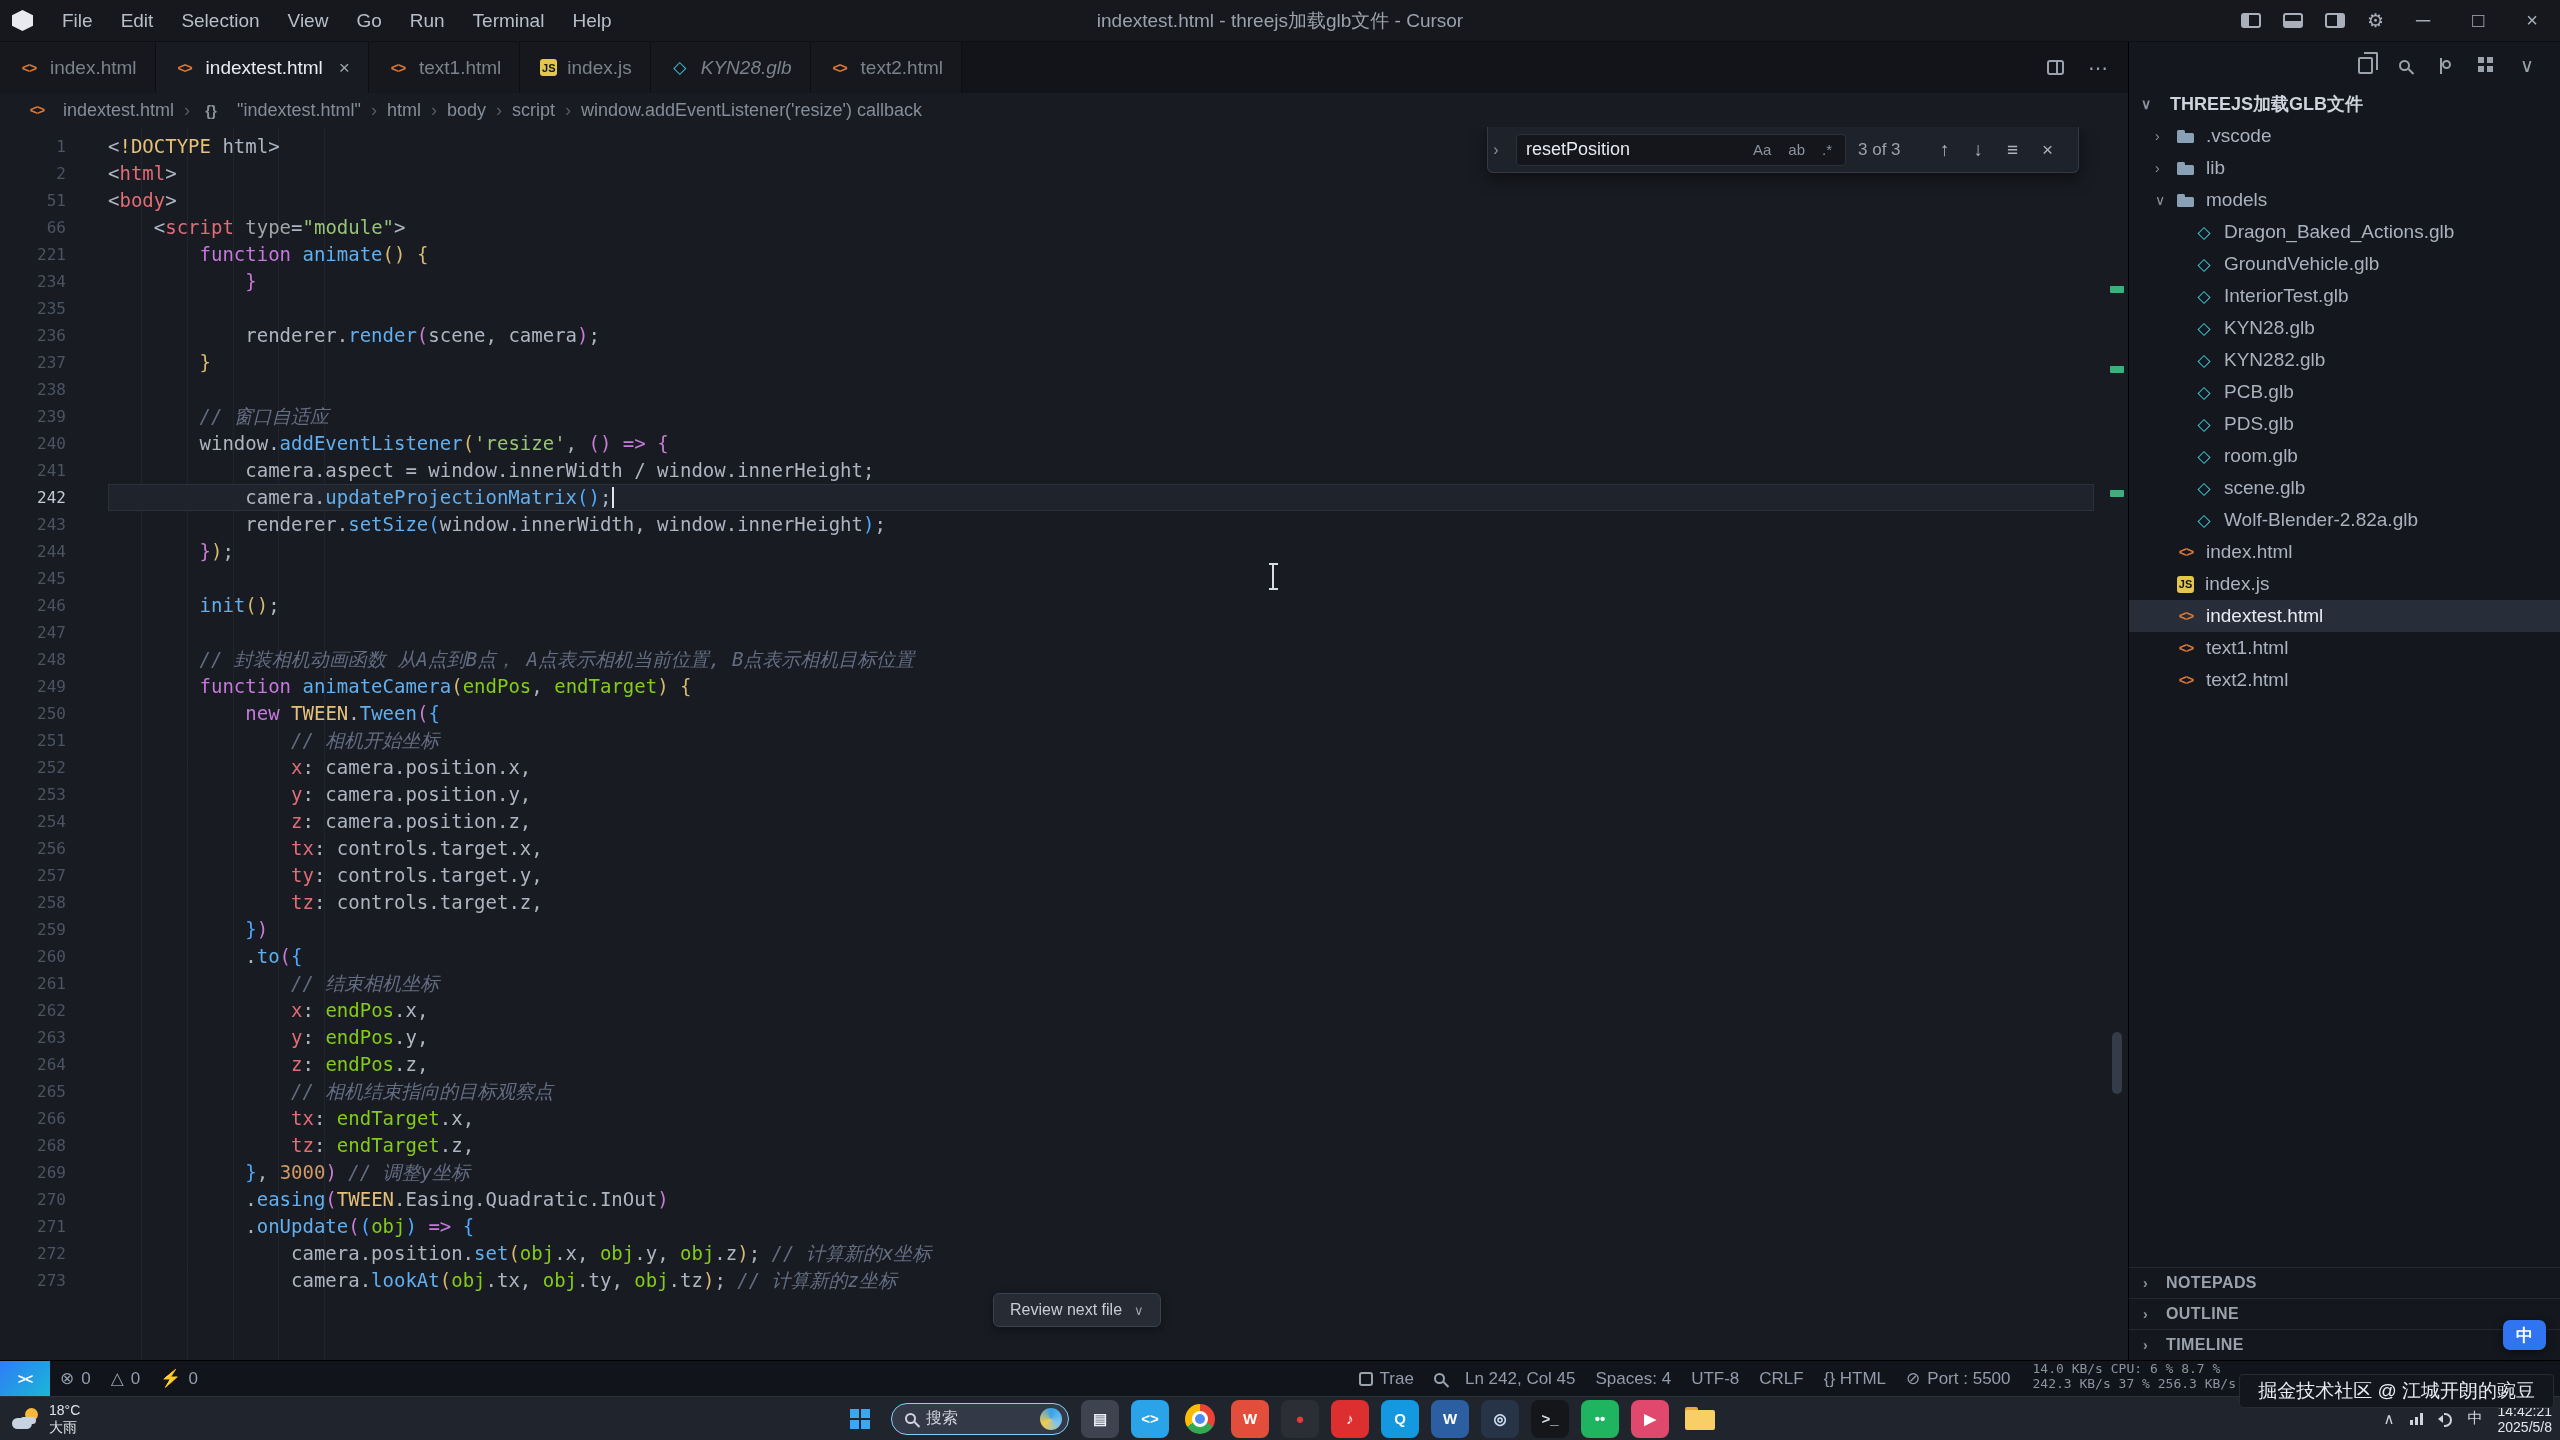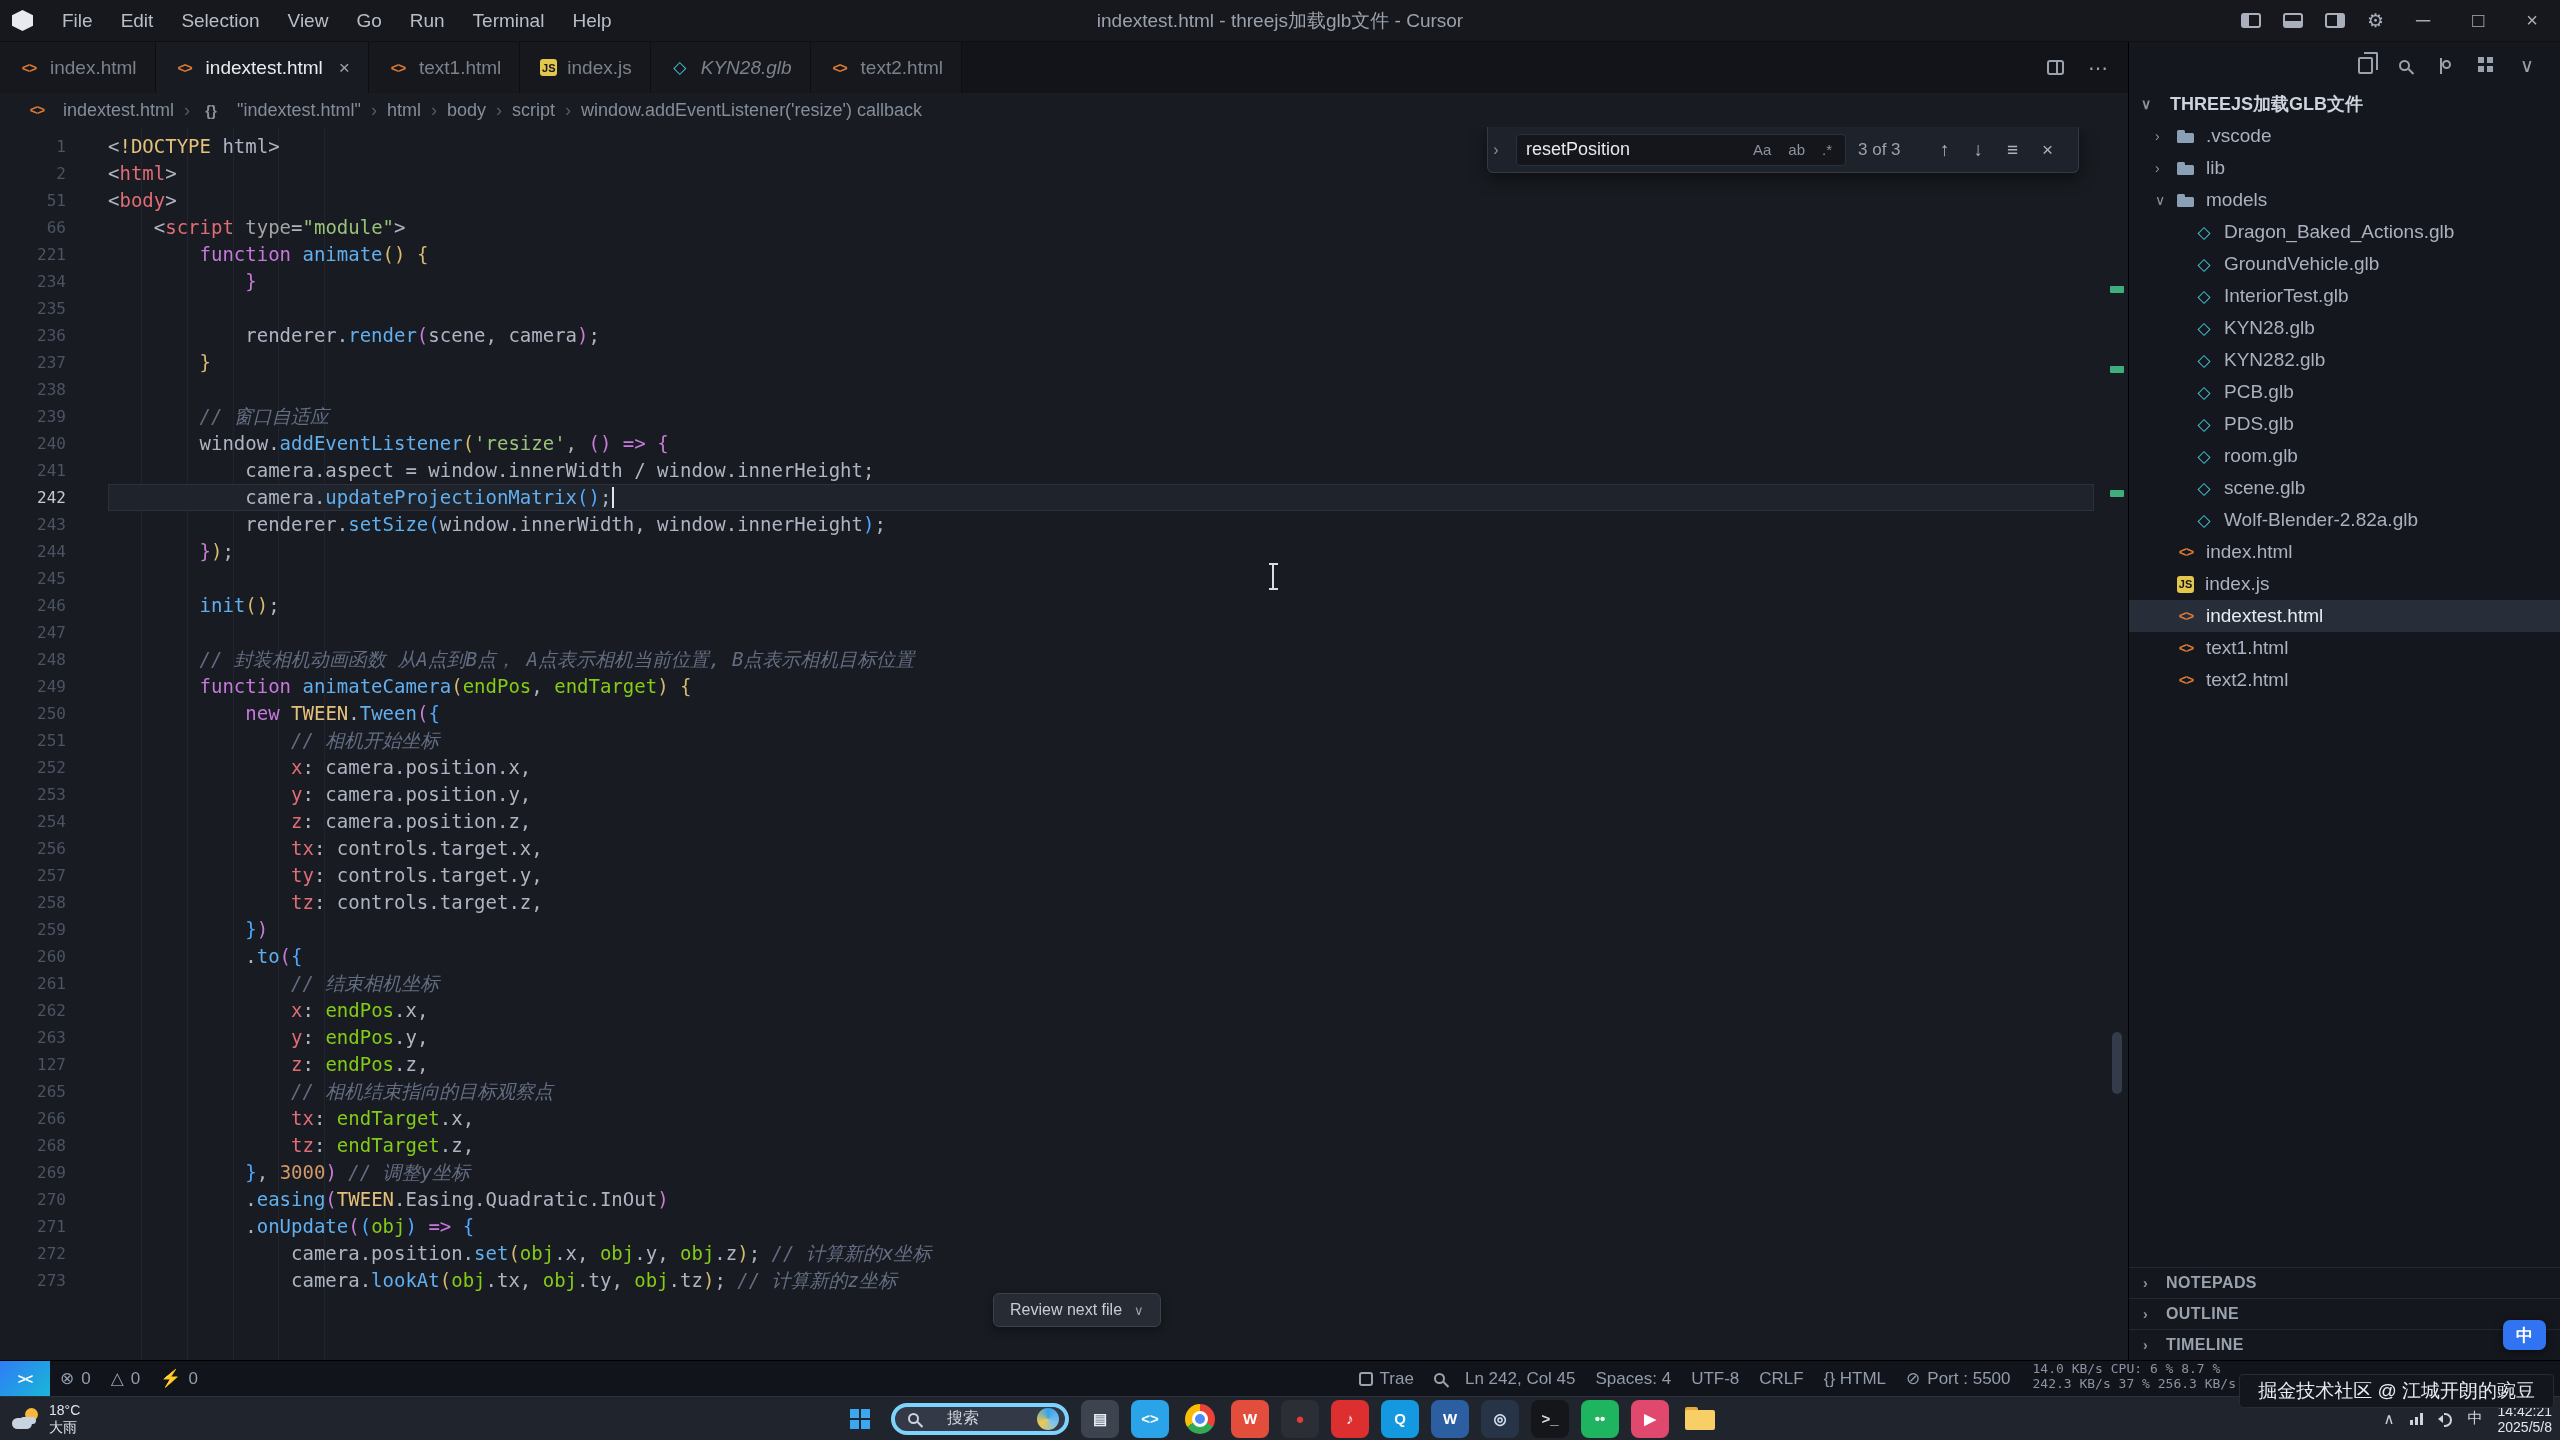--- a/index.html
+++ b/index.html
@@ -125,21 +125,21 @@
 
   
   .taskbar{position:relative;height:44px;background:#20242d;border-top:1px solid #2b303b;display:flex;align-items:center;justify-content:center;gap:12px}
   .weather{position:absolute;left:12px;display:flex;align-items:center;gap:9px;color:#dfe3ea;font-size:14px;line-height:17px}
   .wicon{width:28px;height:22px;position:relative}
   .wicon::before{content:"";position:absolute;right:2px;top:0;width:13px;height:13px;border-radius:50%;background:#f7b83d}
   .wicon::after{content:"";position:absolute;left:0;bottom:1px;width:20px;height:11px;border-radius:8px;background:#c7d3e0;box-shadow:6px -3px 0 -2px #c7d3e0}
   .app{width:38px;height:38px;border-radius:8px;display:flex;align-items:center;justify-content:center;font-size:15px;font-weight:700;flex:none}
   .start{background:transparent;position:relative}
   .start::before{content:"";position:absolute;left:9px;top:9px;width:9px;height:9px;background:#3ba7f0;box-shadow:11px 0 #3ba7f0,0 11px #3ba7f0,11px 11px #3ba7f0}
-  .search-pill{height:32px;width:178px;border-radius:16px;background:#333947;border:4px solid #7dd3fc;display:flex;align-items:center;gap:28px;padding:0 6px 0 13px;color:#ced3dc;font-size:16px}
+  .search-pill{height:32px;width:178px;border-radius:16px;background:#333947;border:1px solid #7dd3fc;display:flex;align-items:center;gap:10px;padding:0 6px 0 13px;color:#ced3dc;font-size:16px}
   .bing-dot{margin-left:auto;width:22px;height:22px;border-radius:50%;background:conic-gradient(#35a3e8,#7ec3f0,#f2c94c,#35a3e8)}
   .chrome-icon{width:30px;height:30px;border-radius:50%;background:conic-gradient(#ea4335 0 120deg,#34a853 0 240deg,#fbbc05 0 360deg);position:relative}
   .chrome-icon::after{content:"";position:absolute;inset:7px;border-radius:50%;background:#4e8df5;border:3px solid #fff}
   .folder-icon{width:30px;height:23px;position:relative}
   .folder-icon::before{content:"";position:absolute;left:0;top:0;width:13px;height:6px;background:#e8a93c;border-radius:2px 2px 0 0}
   .folder-icon::after{content:"";position:absolute;left:0;top:3px;right:0;bottom:0;background:#f8cf66;border-radius:2px}
   .tray{position:absolute;right:8px;display:flex;align-items:center;gap:15px;color:#cfd5de;font-size:15px}
   .bars{display:flex;gap:2px;align-items:flex-end;height:12px}
   .bars i{display:block;width:3px;background:currentColor}
   .vol{position:relative;width:15px;height:13px}
@@ -373,21 +373,21 @@
             </div>
             <div class="cl-row">
               <span class="cl-num">262</span>
               <span class="cl-text"><span class="tk-pl">                </span><span class="tk-vr">x</span><span class="tk-pl">: </span><span class="tk-pa">endPos</span><span class="tk-pl">.x,</span></span>
             </div>
             <div class="cl-row">
               <span class="cl-num">263</span>
               <span class="cl-text"><span class="tk-pl">                </span><span class="tk-vr">y</span><span class="tk-pl">: </span><span class="tk-pa">endPos</span><span class="tk-pl">.y,</span></span>
             </div>
             <div class="cl-row">
-              <span class="cl-num">127</span>
+              <span class="cl-num">264</span>
               <span class="cl-text"><span class="tk-pl">                </span><span class="tk-vr">z</span><span class="tk-pl">: </span><span class="tk-pa">endPos</span><span class="tk-pl">.z,</span></span>
             </div>
             <div class="cl-row">
               <span class="cl-num">265</span>
               <span class="cl-text"><span class="tk-pl">                </span><span class="tk-cm">// 相机结束指向的目标观察点</span></span>
             </div>
             <div class="cl-row">
               <span class="cl-num">266</span>
               <span class="cl-text"><span class="tk-pl">                </span><span class="tk-vr">tx</span><span class="tk-pl">: </span><span class="tk-pa">endTarget</span><span class="tk-pl">.x,</span></span>
             </div>

